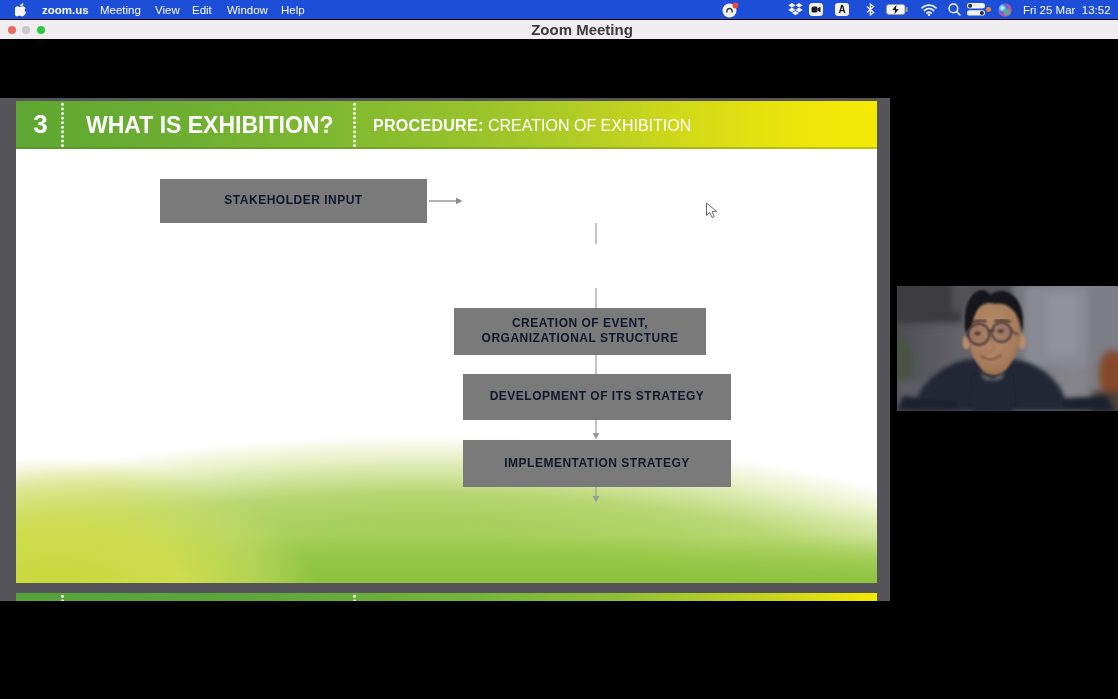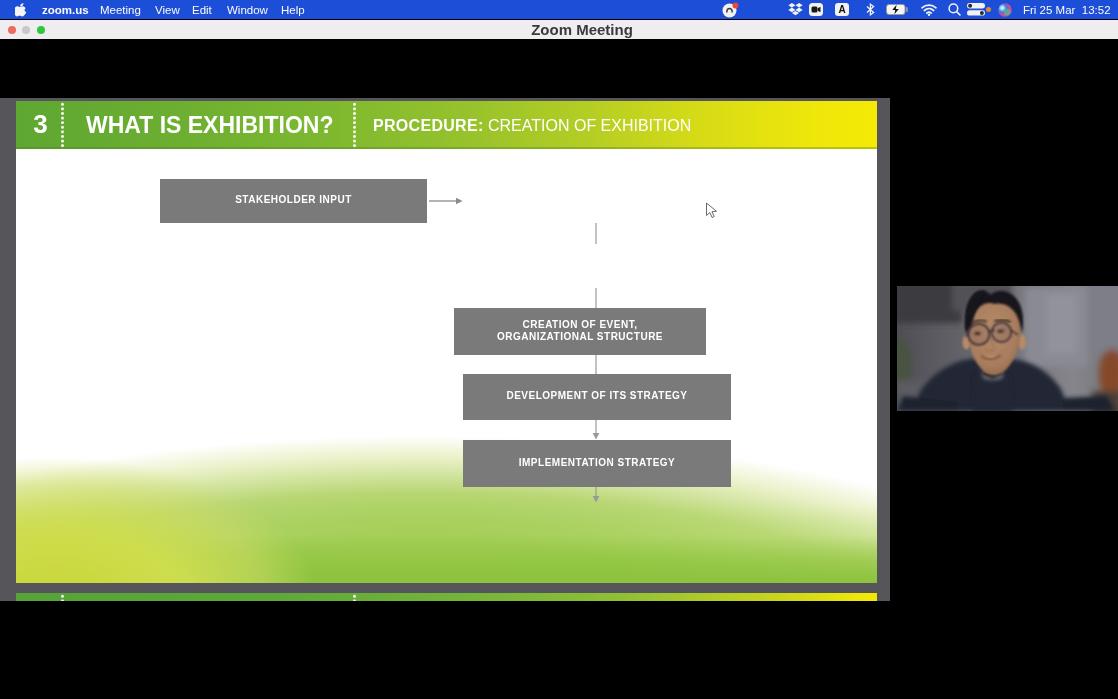--- a/index.html
+++ b/index.html
@@ -31,21 +31,21 @@
      background:linear-gradient(90deg, #5ea732 0%, #6cae31 18%, #7eb830 36%, #96c22c 52%, #b3cd24 66%, #d8dc15 80%, #f0e70a 93%, #f4ea05 100%);
      border-bottom:2px solid rgba(75,125,28,0.35); }
   .dotsep { position:absolute; top:0px; width:2.5px; height:48px;
      background-image:radial-gradient(circle, rgba(255,255,255,0.97) 1.1px, rgba(255,255,255,0) 1.4px);
      background-size:2.5px 4.6px; background-repeat:repeat-y; background-position:0 1px; }
   #pnum { position:absolute; left:0px; top:0; width:45px; height:48px; color:#fff; font-weight:bold; font-size:26px; line-height:46px; text-align:center; }
   #ptitle { position:absolute; left:70px; top:0; height:48px; color:#fff; font-weight:bold; font-size:23px; line-height:48px; }
   #psub { position:absolute; left:357px; top:0; height:48px; color:#fff; font-size:16px; line-height:49px; }
   #psub b { letter-spacing:0.3px; }
 
-  .fbox { position:absolute; background:#7b7a7a; color:#ffffff; font-weight:bold; font-size:10px; letter-spacing:0.5px; text-align:center; display:flex; align-items:center; justify-content:center; line-height:1.25; }
+  .fbox { position:absolute; background:#7b7a7a; color:#0f172a; font-weight:bold; font-size:12px; letter-spacing:0.5px; text-align:center; display:flex; align-items:center; justify-content:center; line-height:1.25; }
 
   
   #page2 { position:absolute; left:16px; top:494.5px; width:861px; height:8.5px;
      background:linear-gradient(90deg, #55a339 0%, #5ea83a 30%, #74b43a 52%, #8fbf36 70%, #c8d41f 88%, #f2e806 99%); }
 
   
   #vid { position:absolute; left:897px; top:286px; width:221px; height:125px; background:#101013; overflow:hidden; }
 </style>
 </head>
 <body>

